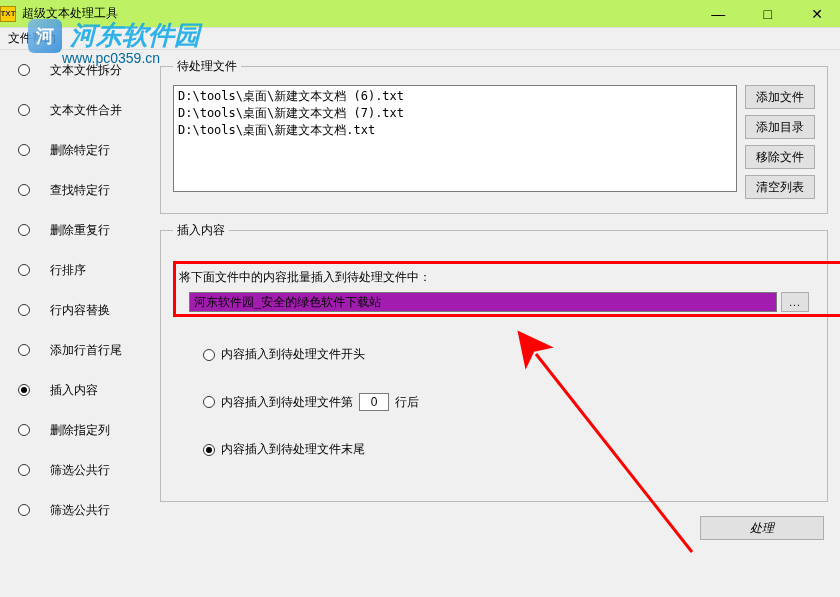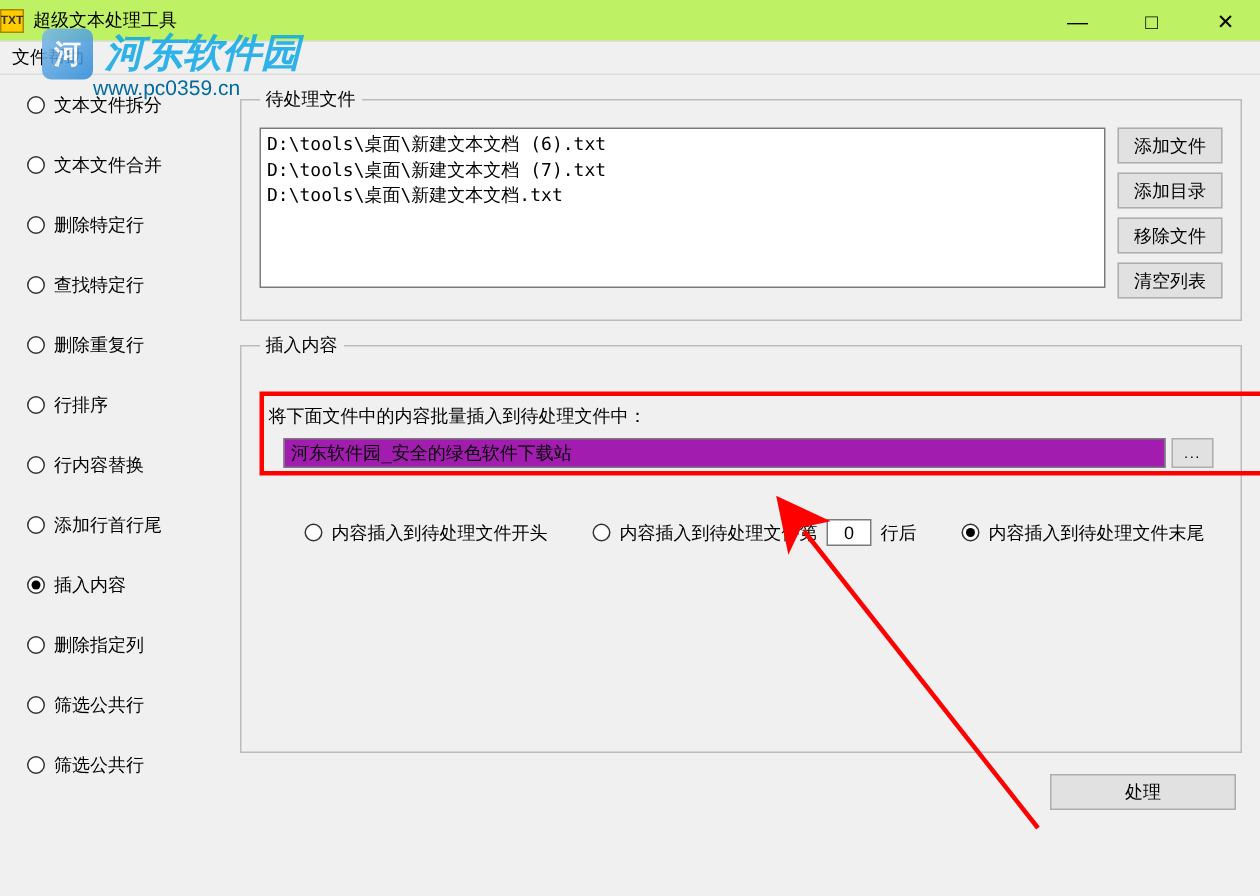--- a/index.html
+++ b/index.html
@@ -28,21 +28,21 @@
     height: 22px; background:#f0f0f0; padding-left:8px;
     display:flex; align-items:center; gap:0; border-bottom:1px solid #ddd;
   }
   .menubar span { cursor:default; }
   .workarea { display:flex; height: calc(597px - 28px - 22px); background:#f0f0f0; }
   .sidebar {
     width: 156px; padding: 10px 8px;
     display:flex; flex-direction:column; gap:4px;
   }
   .radio-row {
-    display:flex; align-items:center; gap:6px; height: 20px;
+    display:flex; align-items:center; gap:20px; height: 20px;
     margin-bottom: 16px; margin-left: 10px;
   }
   .radio-dot {
     width:12px; height:12px; border:1px solid #333; border-radius:50%;
     display:inline-flex; align-items:center; justify-content:center; background:#fff;
   }
   .radio-dot.selected::after { content:""; width:6px; height:6px; background:#000; border-radius:50%; }
   .right-panel { flex:1; padding: 8px 12px 8px 4px; display:flex; flex-direction:column; gap:8px; }
   fieldset {
     border:1px solid #bbb; padding:10px 12px 14px 12px; position:relative;
@@ -71,25 +71,25 @@
     font-family: "SimSun", monospace; font-size:12px; background:#a21caf;
   }
   .browse-btn {
     width:28px; height:20px; border:1px solid #adadad; background:#e1e1e1;
     font-size:10px; cursor:pointer; letter-spacing:1px;
   }
   .highlight-box {
     position:absolute; border:3px solid #ff0000; pointer-events:none;
     left:12px; top:22px; width:698px; height:56px;
   }
-  .opt-group { margin-left:30px; margin-top:34px; display:flex; flex-direction:row; gap:30px; }
+  .opt-group { margin-left:30px; margin-top:34px; display:flex; flex-direction:column; gap:30px; }
   .opt-row { display:flex; align-items:center; gap:6px; }
   .num-box { width:30px; height:18px; border:1px solid #7a7a7a; font-size:12px; text-align:center; }
   .footer-row { display:flex; justify-content:flex-end; padding:6px 4px 2px 0; }
-  .process-btn { width:124px; height:24px; border:1px solid #adadad; background:#e1e1e1; cursor:pointer; font-size:12px;}
+  .process-btn { width:124px; height:24px; border:1px solid #adadad; background:#e1e1e1; cursor:pointer; font-size:12px;font-style:italic;}
   
   .watermark {
     position:absolute; left:28px; top:18px; pointer-events:none; z-index:50;
     color:#0ea8e8; font-size:26px; font-weight:bold; font-style:italic;
     display:flex; align-items:center; gap:8px; opacity:0.85;
     font-family:"Microsoft YaHei";
   }
   .watermark .logo { width:34px; height:34px; border-radius:6px;
     background:linear-gradient(135deg,#7db9e8,#2989d8); display:flex;
     align-items:center; justify-content:center; color:#fff; font-style:normal;

